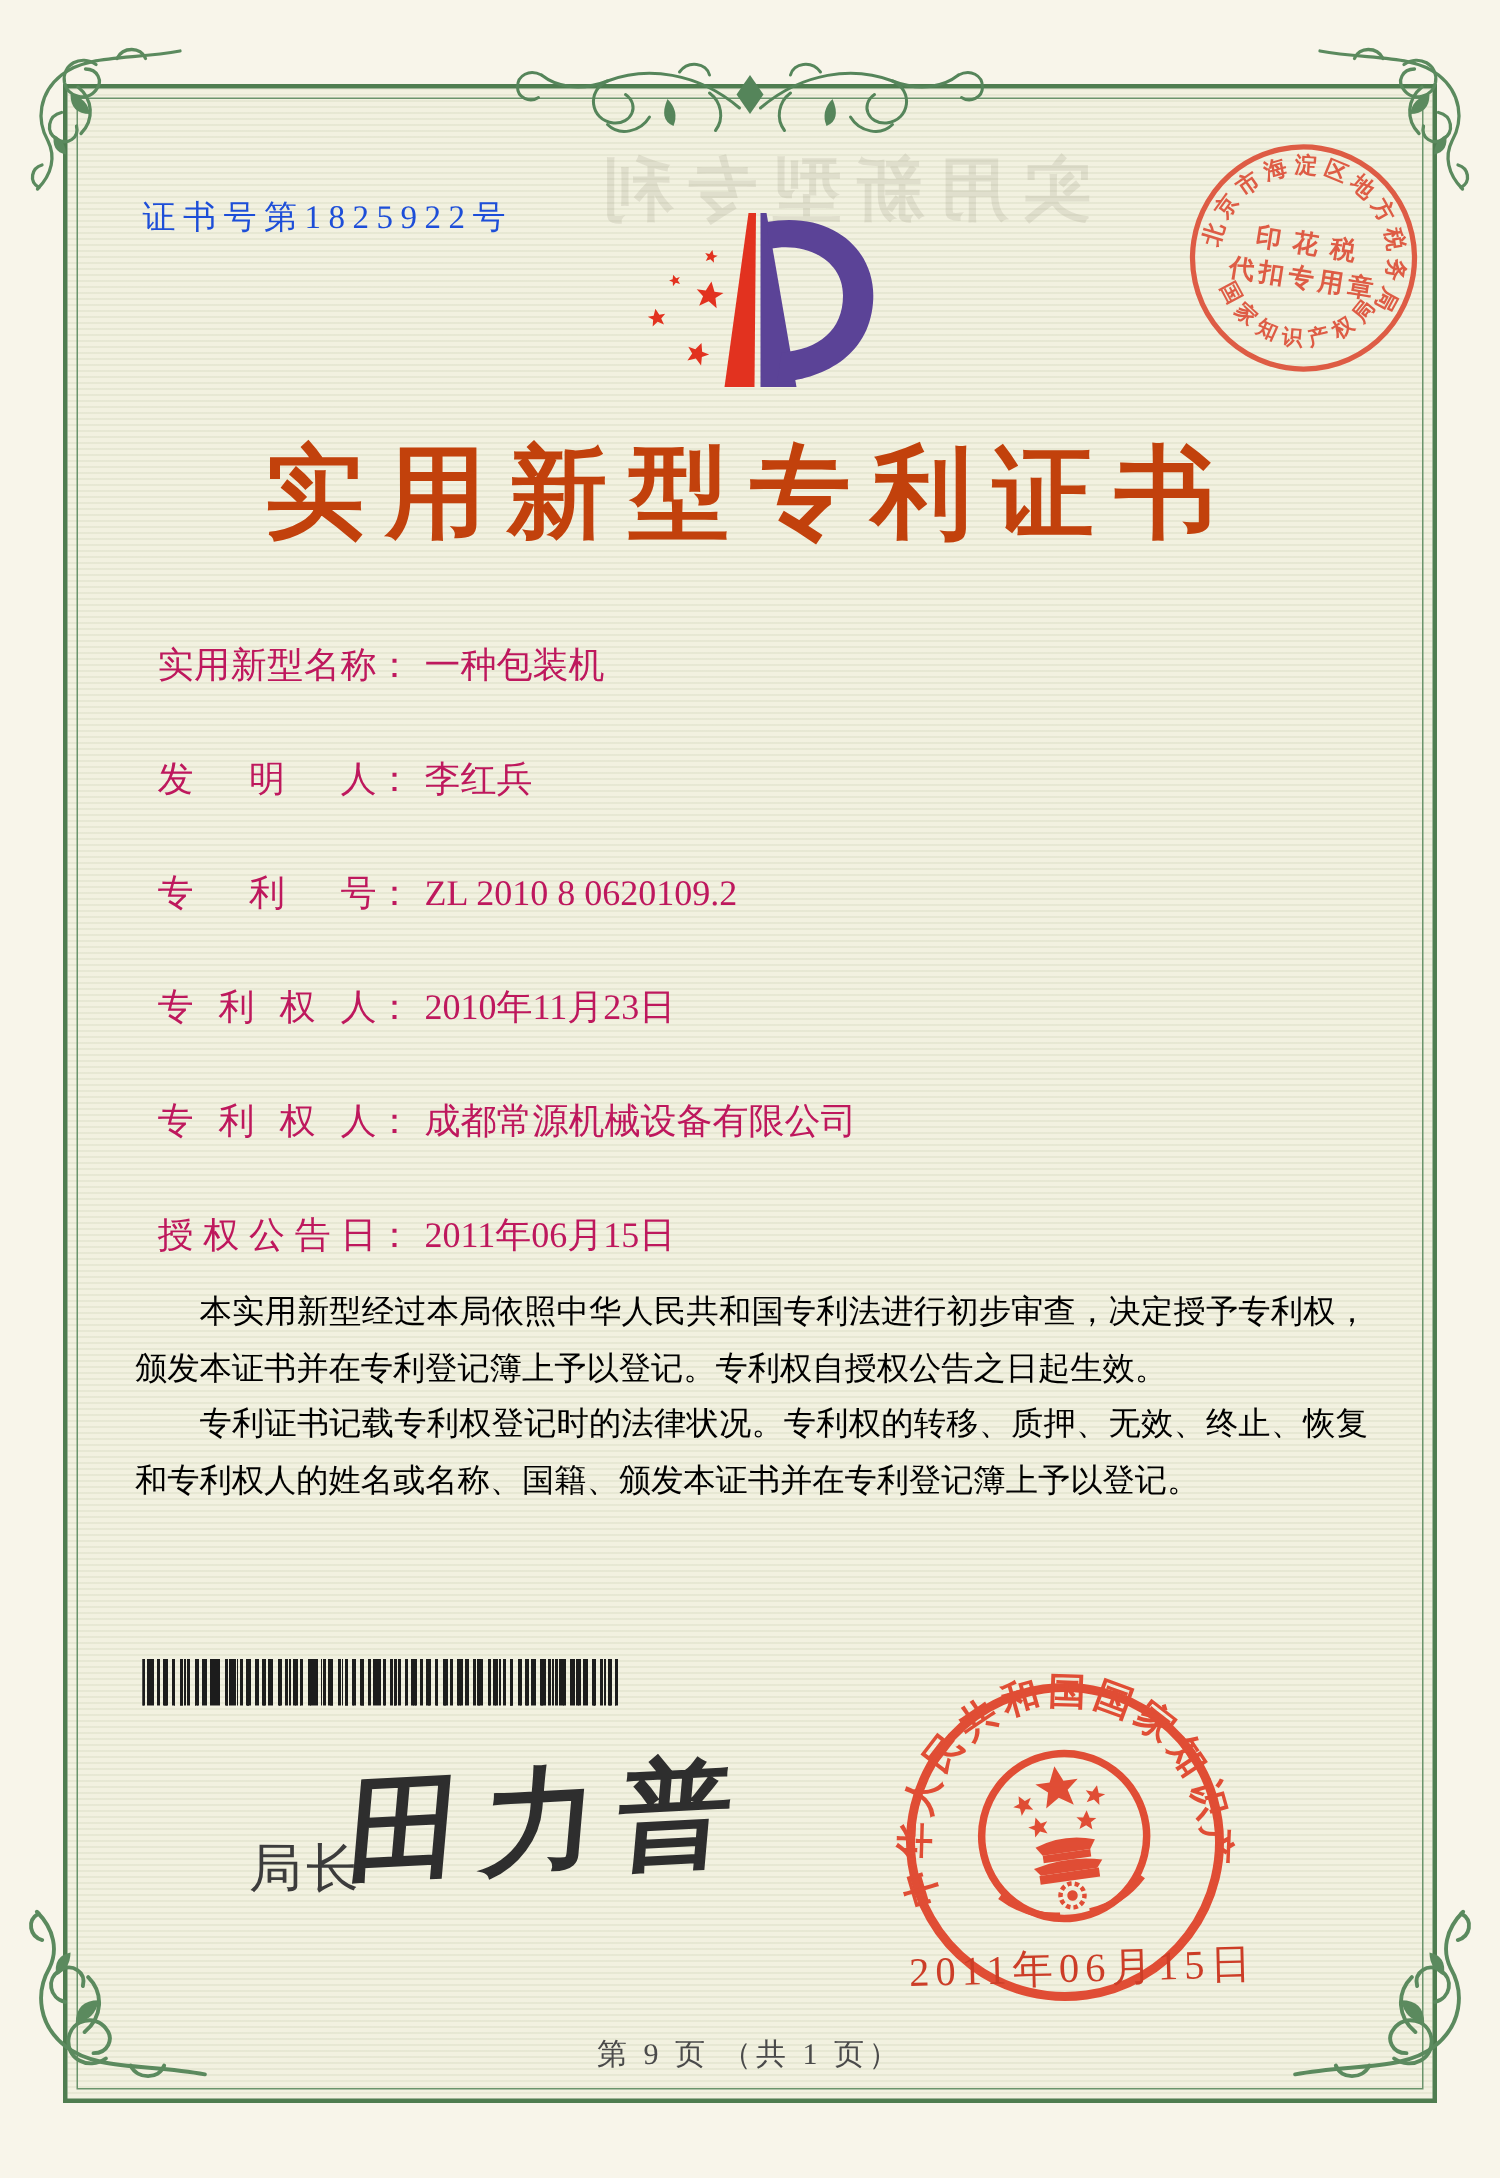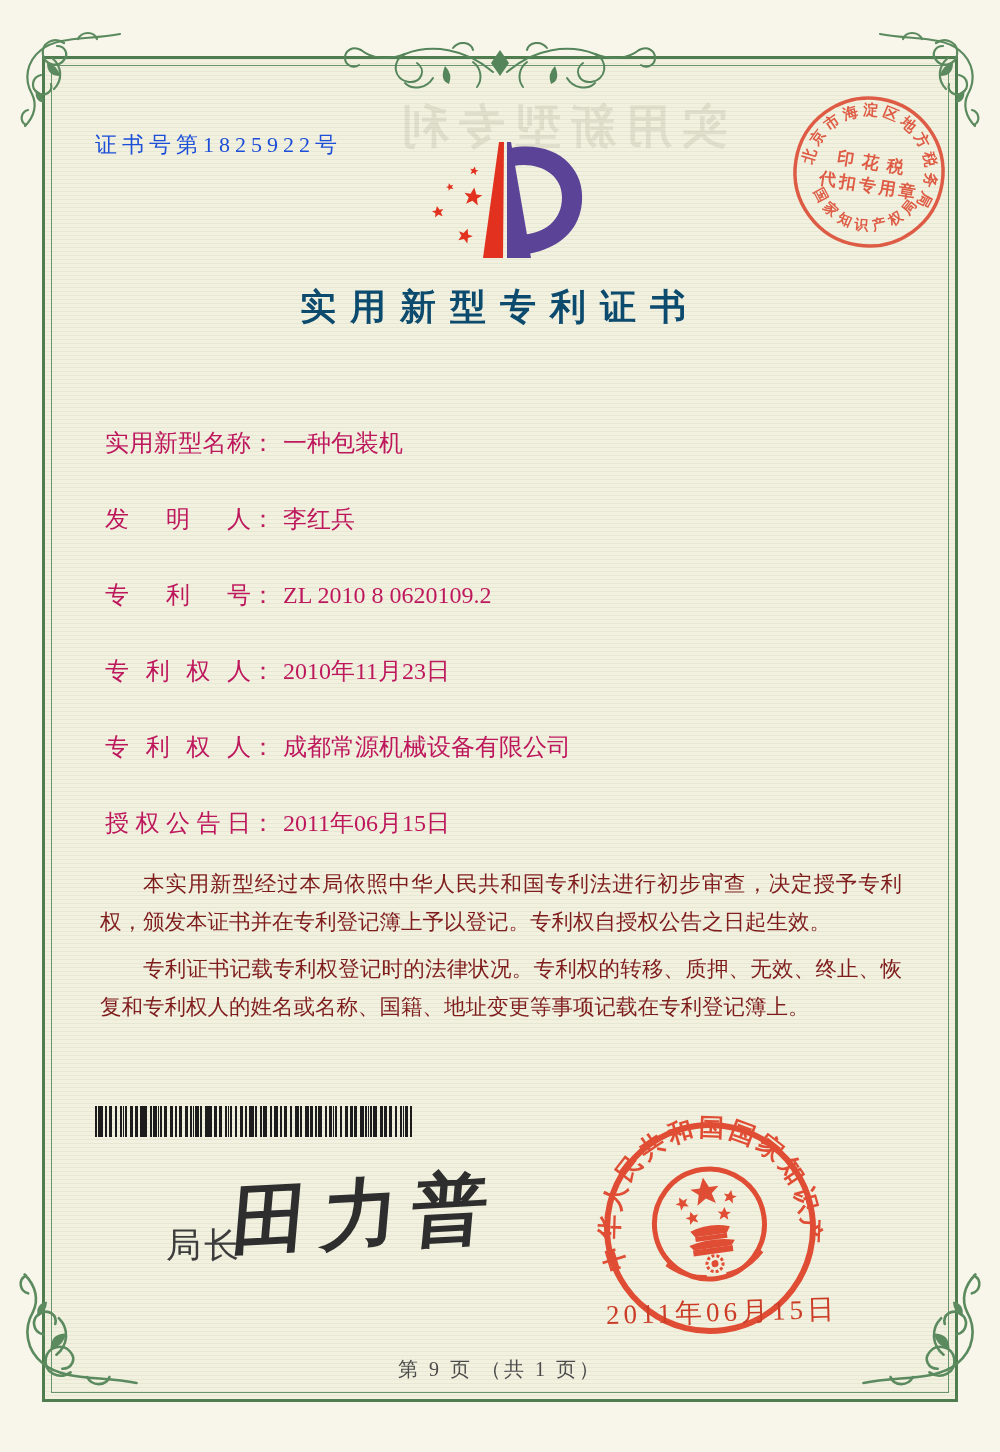--- a/index.html
+++ b/index.html
@@ -23,32 +23,32 @@
     font-size:46px;font-weight:bold;letter-spacing:10px;
     color:rgba(120,110,95,0.14);
     transform:scaleX(-1);
     font-family:"Liberation Serif","DejaVu Serif",serif;
   }
   .cert-no{
     left:95px;top:130px;font-size:22px;letter-spacing:5px;color:#1d4ed8;
   }
   .doc-title{
     left:0;top:283px;width:100%;text-align:center;
-    font-size:36px;font-weight:bold;letter-spacing:14px;color:#0c4a6e;
+    font-size:67px;font-weight:bold;letter-spacing:14px;color:#c2410c;
   }
   .field-row{left:105px;font-size:24px;color:#be185d;white-space:nowrap;}
   .f-label{display:inline-block;width:146px;text-align:justify;text-align-last:justify;}
   .f-colon{display:inline-block;}
   .f-value{margin-left:8px;}
   .row-0{top:427px}.row-1{top:503px}.row-2{top:579px}
   .row-3{top:655px}.row-4{top:731px}.row-5{top:807px}
 
   .paragraphs{left:90px;top:856px;width:822px;}
   .paragraphs p{
-    margin:10px;font-size:21.5px;line-height:37.5px;color:#7f1d1d;
+    margin:0;font-size:21.5px;line-height:37.5px;color:#000000;
     text-align:justify;text-indent:2em;
   }
   .barcode{
     left:95px;top:1106px;width:318px;height:31px;
     background-image:
       repeating-linear-gradient(90deg,#1c1c1c 0 2px,rgba(0,0,0,0) 2px 5px),
       repeating-linear-gradient(90deg,#1c1c1c 0 1px,rgba(0,0,0,0) 1px 7px),
       repeating-linear-gradient(90deg,rgba(0,0,0,0) 0 3px,#1c1c1c 3px 5px,rgba(0,0,0,0) 5px 11px);
   }
   .signer-title{left:166px;top:1222px;font-size:35px;color:#3c3c3c;letter-spacing:3px;}
@@ -165,21 +165,21 @@
 </div>
 <div class="abs field-row row-4">
   <span class="f-label">专利权人</span><span class="f-colon">：</span><span class="f-value">成都常源机械设备有限公司</span>
 </div>
 <div class="abs field-row row-5">
   <span class="f-label">授权公告日</span><span class="f-colon">：</span><span class="f-value">2011年06月15日</span>
 </div>
 
 <div class="abs paragraphs">
   <p>本实用新型经过本局依照中华人民共和国专利法进行初步审查，决定授予专利权，颁发本证书并在专利登记簿上予以登记。专利权自授权公告之日起生效。</p>
-  <p>专利证书记载专利权登记时的法律状况。专利权的转移、质押、无效、终止、恢复和专利权人的姓名或名称、国籍、地址变更等事项记载在专利登记簿上。</p>
+  <p>专利证书记载专利权登记时的法律状况。专利权的转移、质押、无效、终止、恢复和专利权人的姓名或名称、国籍、颁发本证书并在专利登记簿上予以登记。</p>
 </div>
 
 <div class="abs barcode"></div>
 
 <div class="abs signer-title">局长</div>
 <div class="abs signature">田力普</div>
 
 <svg class="svg-abs big-seal" width="232" height="232" viewBox="0 0 232 232">
   <circle cx="116" cy="116" r="103" fill="none" stroke="#e0452c" stroke-width="6"></circle>
   <path id="sealRing" d="M32.6,154.9 A92,92 0 1,1 199.4,154.9" fill="none"></path>

